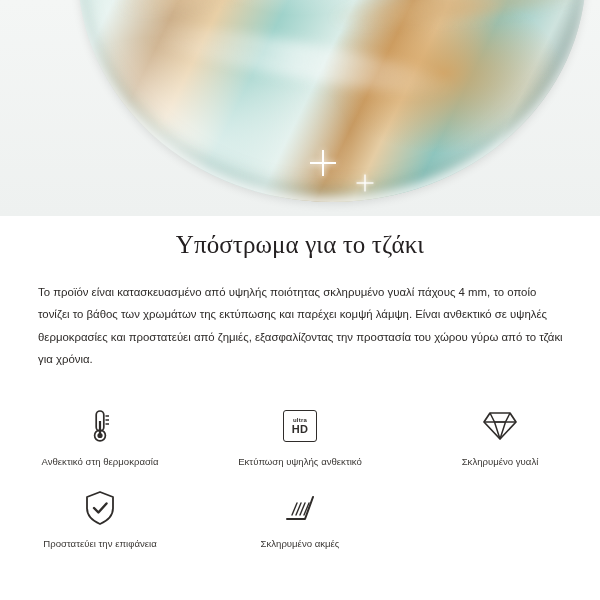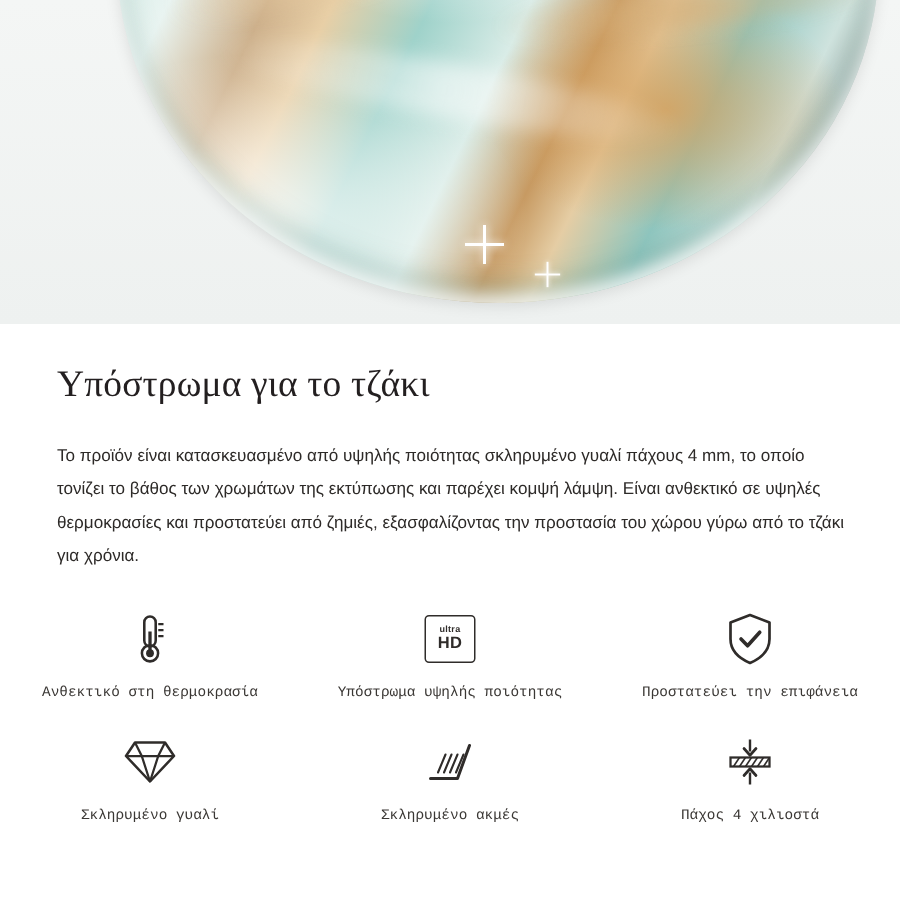--- a/index.html
+++ b/index.html
@@ -105,27 +105,28 @@
 
   
   .content {
     position: absolute;
     left: 0;
     top: 216px;
     width: 600px;
   }
   .headline {
     margin: 0;
-    padding: 24px 38px 0 38px;
+    padding: 12px 38px 0 38px;
     font-family: "Liberation Serif", serif;
     font-size: 25px;
     line-height: 1.33;
     font-weight: 400;
     color: #231f20;
     letter-spacing: .1px;
+    text-align: center;
   }
   .headline .l2 { display: block; }
   .body-copy {
     margin: 0;
     padding: 20px 34px 0 38px;
     font-family: "Liberation Sans", sans-serif;
     font-size: 11.4px;
     line-height: 1.95;
     color: #2d2a28;
   }
@@ -147,21 +148,21 @@
     justify-content: flex-start;
   }
   .feature .ico {
     height: 44px;
     display: flex;
     align-items: center;
     justify-content: center;
   }
   .feature .cap {
     margin-top: 8px;
-    font-family: Liberation Mono, monospace;
+    font-family: Liberation Sans, sans-serif;
     font-size: 9.6px;
     color: #3a3734;
     text-align: center;
     line-height: 1.3;
     max-width: 170px;
   }
   .hd-badge {
     width: 32px;
     height: 30px;
     border: 1.6px solid #2f2c2a;
@@ -229,72 +230,54 @@
       <div class="cap">Ανθεκτικό στη θερμοκρασία</div>
     </div>
 
     <div class="feature">
       <div class="ico">
         <div class="hd-badge">
           <span class="t1">ultra</span>
           <span class="t2">HD</span>
         </div>
       </div>
-      <div class="cap">Υπόστρωμα υψηλής ποιότητας</div>
-    </div>
-
-    <div class="feature">
-      <div class="ico">
-        <svg width="34" height="38" viewBox="0 0 34 38">
-          <path d="M17 3 L30 8 V19 C30 27 24 32 17 35 C10 32 4 27 4 19 V8 Z" fill="none" stroke="#2f2c2a" stroke-width="1.8" stroke-linejoin="round"></path>
-          <path d="M11 19 L15.4 23.5 L23.5 14.5" fill="none" stroke="#2f2c2a" stroke-width="2.4" stroke-linecap="round" stroke-linejoin="round"></path>
-        </svg>
-      </div>
-      <div class="cap">Προστατεύει την επιφάνεια</div>
+      <div class="cap">Εκτύπωση υψηλής ανθεκτικό</div>
     </div>
 
     <div class="feature">
       <div class="ico">
         <svg width="36" height="34" viewBox="0 0 36 34">
           <path d="M8 4 H28 L34 13 L18 30 L2 13 Z" fill="none" stroke="#2f2c2a" stroke-width="1.7" stroke-linejoin="round"></path>
           <path d="M2 13 H34" stroke="#2f2c2a" stroke-width="1.5"></path>
           <path d="M8 4 L12.5 13 L18 30" fill="none" stroke="#2f2c2a" stroke-width="1.5"></path>
           <path d="M28 4 L23.5 13 L18 30" fill="none" stroke="#2f2c2a" stroke-width="1.5"></path>
           <path d="M12.5 13 H23.5" stroke="#2f2c2a" stroke-width="1.2"></path>
         </svg>
       </div>
       <div class="cap">Σκληρυμένο γυαλί</div>
     </div>
 
     <div class="feature">
       <div class="ico">
+        <svg width="34" height="38" viewBox="0 0 34 38">
+          <path d="M17 3 L30 8 V19 C30 27 24 32 17 35 C10 32 4 27 4 19 V8 Z" fill="none" stroke="#2f2c2a" stroke-width="1.8" stroke-linejoin="round"></path>
+          <path d="M11 19 L15.4 23.5 L23.5 14.5" fill="none" stroke="#2f2c2a" stroke-width="2.4" stroke-linecap="round" stroke-linejoin="round"></path>
+        </svg>
+      </div>
+      <div class="cap">Προστατεύει την επιφάνεια</div>
+    </div>
+
+    <div class="feature">
+      <div class="ico">
         <svg width="34" height="30" viewBox="0 0 34 30">
           <path d="M4 26 L22 26 L30 4" fill="none" stroke="#2f2c2a" stroke-width="2" stroke-linecap="round" stroke-linejoin="round"></path>
           <line x1="9" y1="22" x2="14" y2="10" stroke="#2f2c2a" stroke-width="1.4" stroke-linecap="round"></line>
           <line x1="13" y1="22" x2="18" y2="10" stroke="#2f2c2a" stroke-width="1.4" stroke-linecap="round"></line>
           <line x1="17" y1="22" x2="22" y2="10" stroke="#2f2c2a" stroke-width="1.4" stroke-linecap="round"></line>
           <line x1="21" y1="22" x2="26" y2="10" stroke="#2f2c2a" stroke-width="1.4" stroke-linecap="round"></line>
         </svg>
       </div>
       <div class="cap">Σκληρυμένο ακμές</div>
     </div>
 
-    <div class="feature">
-      <div class="ico">
-        <svg width="40" height="34" viewBox="0 0 40 34">
-          <line x1="20" y1="2" x2="20" y2="10" stroke="#2f2c2a" stroke-width="1.6"></line>
-          <path d="M16 8 L20 12.5 L24 8" fill="none" stroke="#2f2c2a" stroke-width="1.8" stroke-linecap="round" stroke-linejoin="round"></path>
-          <line x1="20" y1="32" x2="20" y2="24" stroke="#2f2c2a" stroke-width="1.6"></line>
-          <path d="M16 26 L20 21.5 L24 26" fill="none" stroke="#2f2c2a" stroke-width="1.8" stroke-linecap="round" stroke-linejoin="round"></path>
-          <rect x="7" y="14" width="26" height="6" fill="none" stroke="#2f2c2a" stroke-width="1.5"></rect>
-          <line x1="9" y1="20" x2="13" y2="14" stroke="#2f2c2a" stroke-width="1.1"></line>
-          <line x1="13" y1="20" x2="17" y2="14" stroke="#2f2c2a" stroke-width="1.1"></line>
-          <line x1="17" y1="20" x2="21" y2="14" stroke="#2f2c2a" stroke-width="1.1"></line>
-          <line x1="21" y1="20" x2="25" y2="14" stroke="#2f2c2a" stroke-width="1.1"></line>
-          <line x1="25" y1="20" x2="29" y2="14" stroke="#2f2c2a" stroke-width="1.1"></line>
-          <line x1="29" y1="20" x2="33" y2="14" stroke="#2f2c2a" stroke-width="1.1"></line>
-        </svg>
-      </div>
-      <div class="cap">Πάχος 4 χιλιοστά</div>
-    </div>
 
   </div>
 </div>
 
 </body></html>

